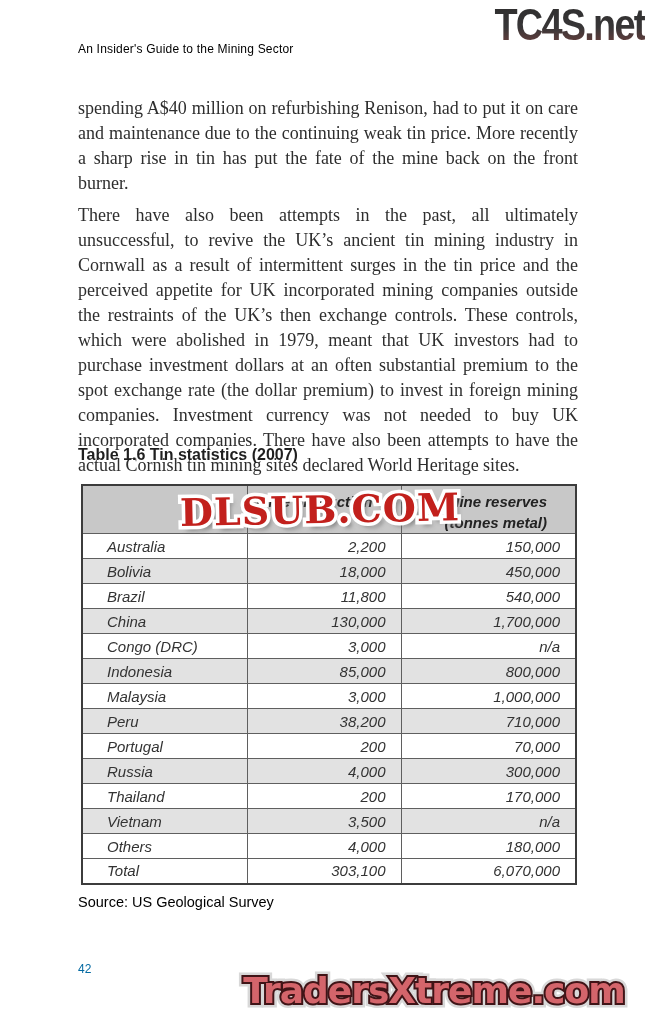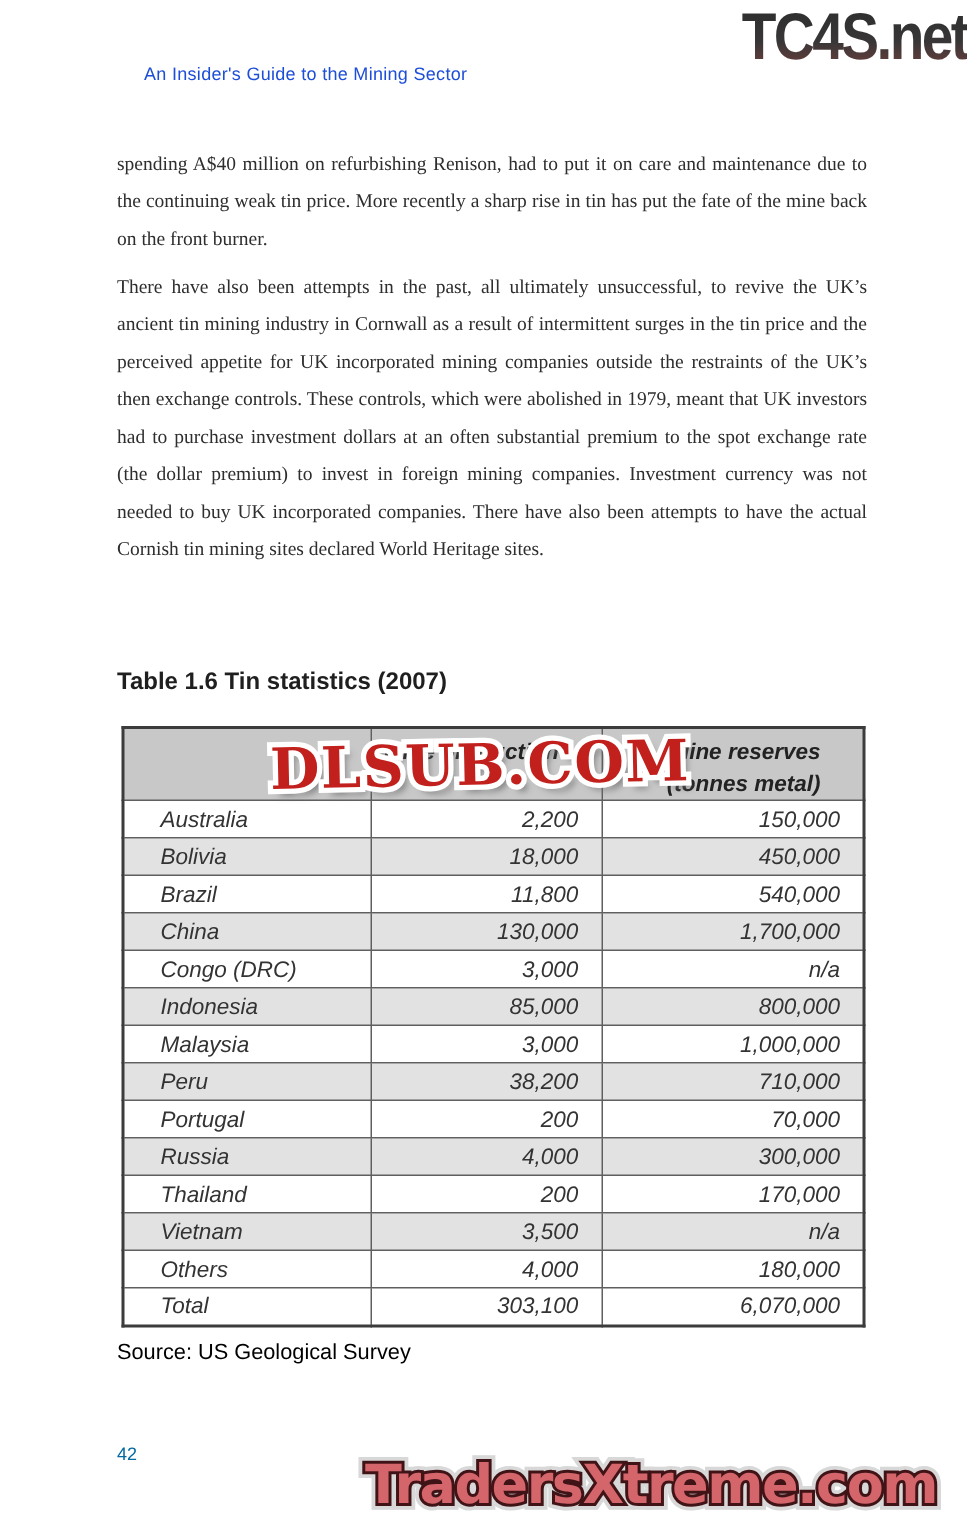--- a/index.html
+++ b/index.html
@@ -7,39 +7,39 @@
     position: relative;
     width: 651px; height: 1024px;
     background: #ffffff;
     overflow: hidden;
     font-family: "Liberation Sans", sans-serif;
   }
 
   
   .running-title {
     position: absolute; left: 78px; top: 42px;
-    font-size: 12px; color: #1d4ed8; letter-spacing: 0.2px; margin-left: 18px;
+    font-size: 12px; color: #000000; letter-spacing: 0.2px;
   }
 
   
   .tc4s {
     position: absolute; top: 0px; right: 6px;
     font-family: "Liberation Sans", sans-serif;
     font-weight: 900; font-size: 44px; letter-spacing: -2px;
     transform: scaleX(0.86); transform-origin: 100% 0;
     background: linear-gradient(180deg, #2d2d2d 0%, #383637 55%, #77423f 100%);
     -webkit-background-clip: text; background-clip: text;
     color: transparent;
   }
 
   
   .content {
     position: absolute; left: 78px; top: 96px; width: 500px;
     font-family: "Liberation Serif", serif;
-    font-size: 13px; line-height: 25px; color: #2e2e2e;
+    font-size: 18px; line-height: 25px; color: #2e2e2e;
     text-align: justify;
   }
   .content p { margin: 0 0 7px 0; }
 
   
   .caption {
     position: absolute; left: 78px; top: 446px;
     font-size: 16px; font-weight: bold; color: #1f1f1f;
   }
 

